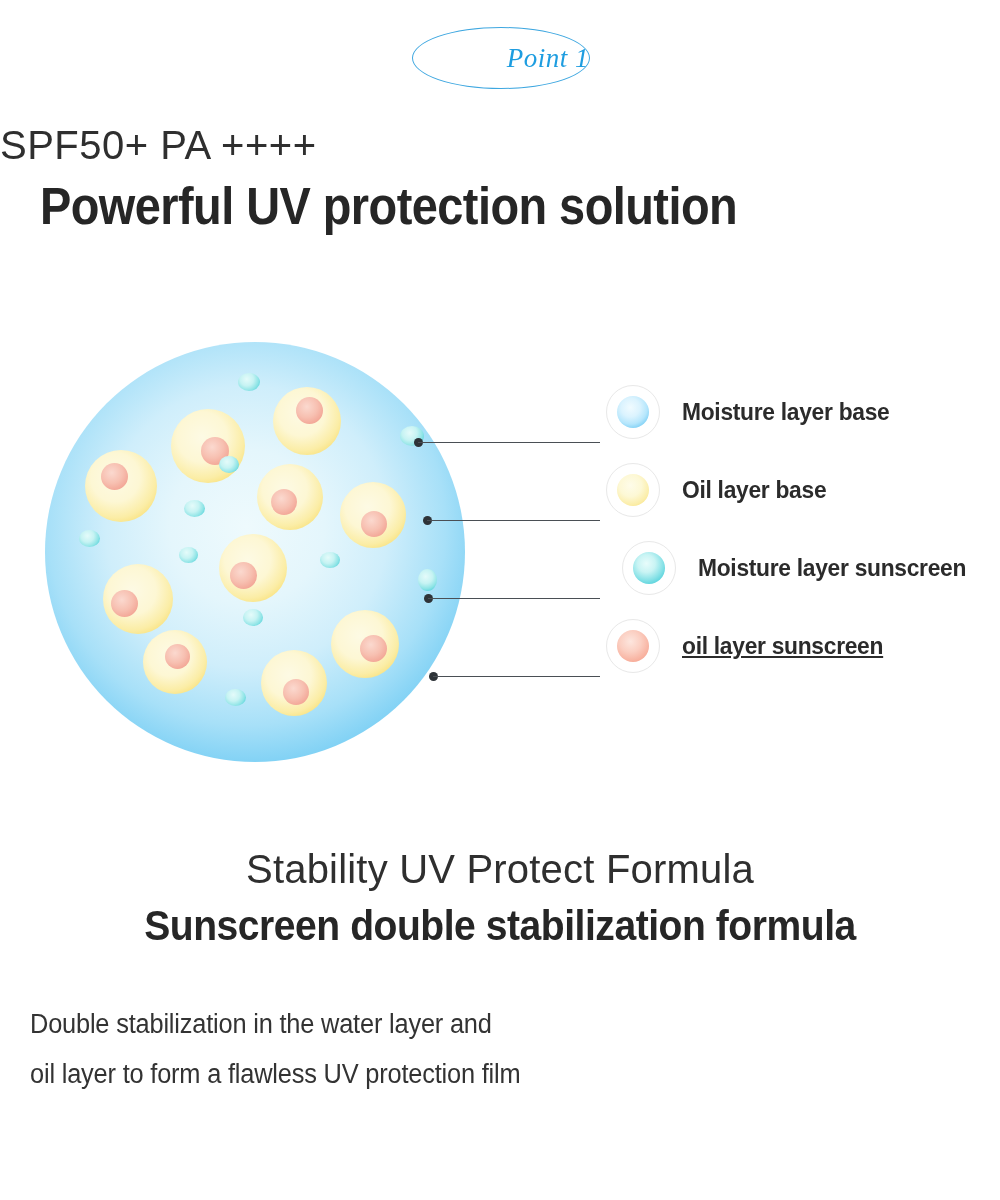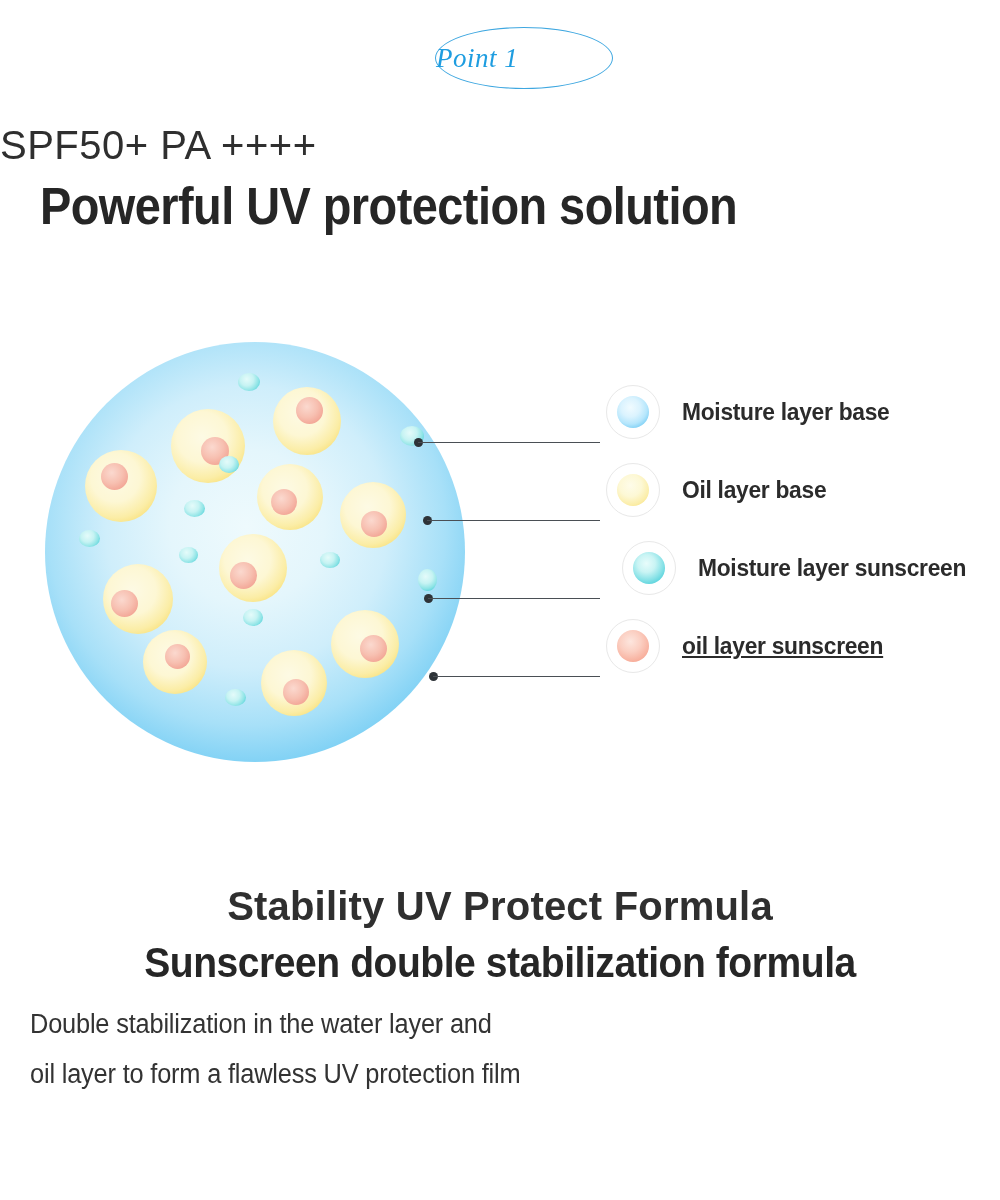--- a/index.html
+++ b/index.html
@@ -13,29 +13,29 @@
     position: relative;
     overflow: hidden;
     font-family: "Liberation Sans", sans-serif;
     color: #2b2b2b;
     -webkit-font-smoothing: antialiased;
   }
 
   
   .point-badge {
     position: absolute;
-    left: 435px;
+    left: 412px;
     top: 27px;
     width: 178px;
     height: 62px;
     border: 1.6px solid #3ea7e0;
     border-radius: 50%;
     display: flex;
     align-items: center;
-    justify-content: flex-start;
+    justify-content: flex-end;
     box-sizing: border-box;
   }
   .point-badge-text {
     font-family: "Liberation Serif", serif;
     font-style: italic;
     font-size: 27px;
     color: #1e9de0;
     letter-spacing: 0.5px;
   }
 
@@ -198,25 +198,24 @@
   
   .bottom-block {
     position: absolute;
     left: 0;
     top: 848px;
     width: 1000px;
     text-align: center;
   }
   .stability-line {
     font-size: 40px;
-    font-weight: 700;
+    font-weight: 400;
     color: #2f2f2f;
     letter-spacing: 0.2px;
     line-height: 1.08;
-    margin-top: 37px;
   }
   .double-line {
     margin-top: 12px;
     font-size: 42px;
     font-weight: 700;
     color: #262626;
     letter-spacing: -0.5px;
     transform: scaleX(0.93);
     transform-origin: center;
     line-height: 1.08;

